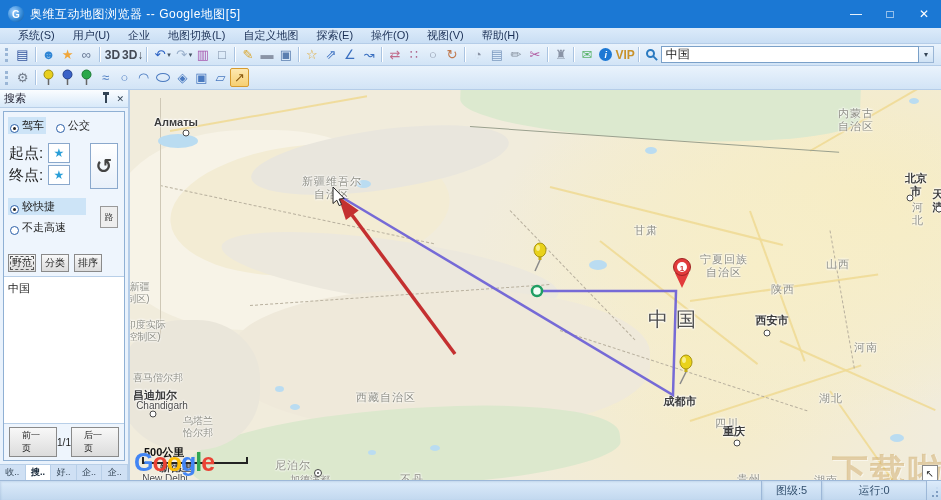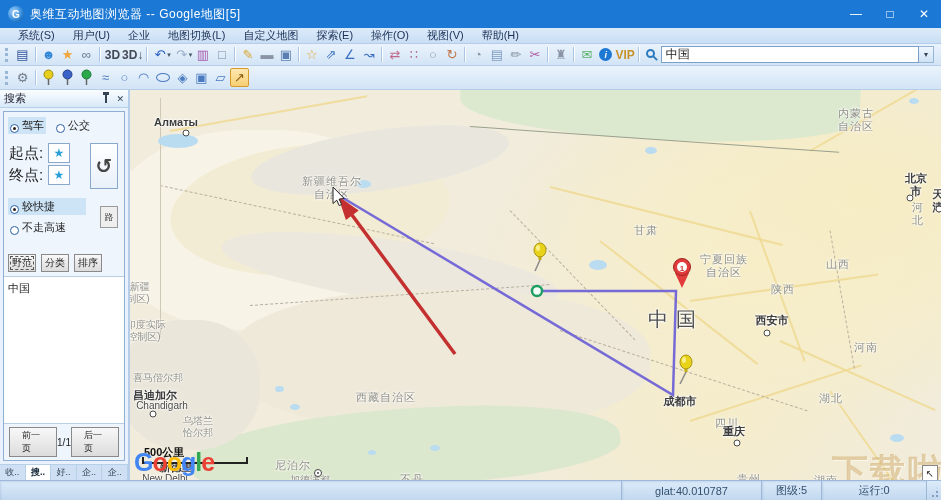--- a/index.html
+++ b/index.html
@@ -396,19 +396,18 @@
       <div class="scale-bar"></div>
       <div class="glogo" id="glogo"><span style="color: rgb(66, 133, 244);">G</span><span style="color: rgb(234, 67, 53);">o</span><span style="color: rgb(251, 188, 5);">o</span><span style="color: rgb(66, 133, 244);">g</span><span style="color: rgb(52, 168, 83);">l</span><span style="color: rgb(234, 67, 53);">e</span></div>
       <div class="wm">下载啦</div>
       <div class="cursor-box">↖</div>
     </div>
   </div>
 
   <div class="statusbar">
     <div class="scell fill"></div>
     <div id="status-cells" style="display:flex">
-        <div class="scell" style="width: 140px;">glat:40.010787</div>
         <div class="scell" style="width: 60px;">图级:5</div>
         <div class="scell" style="width: 105px;">运行:0</div>
       </div>
     <div class="sgrip"></div>
   </div>
 </div>
 
 </body></html>

